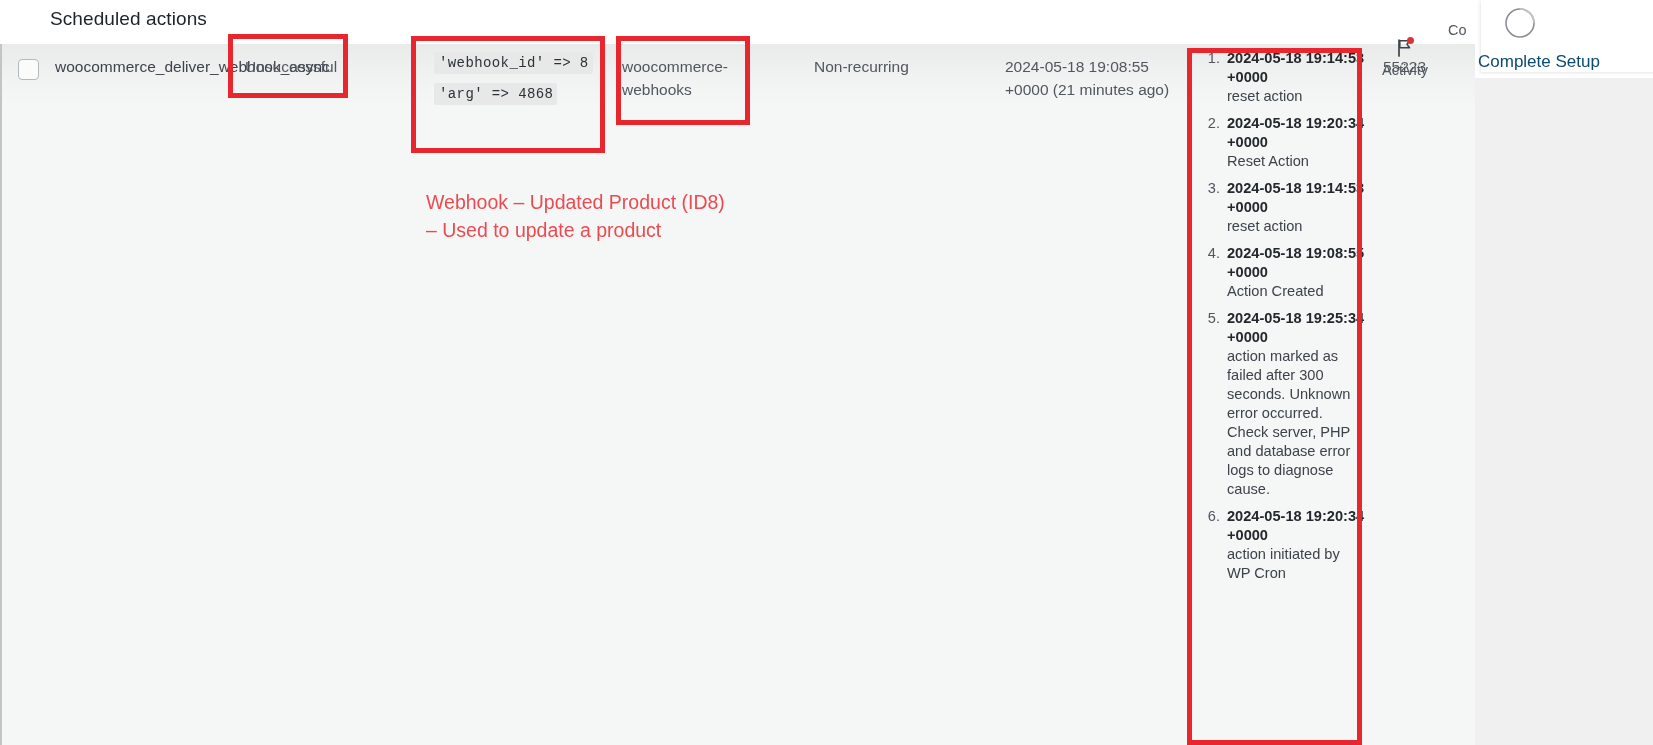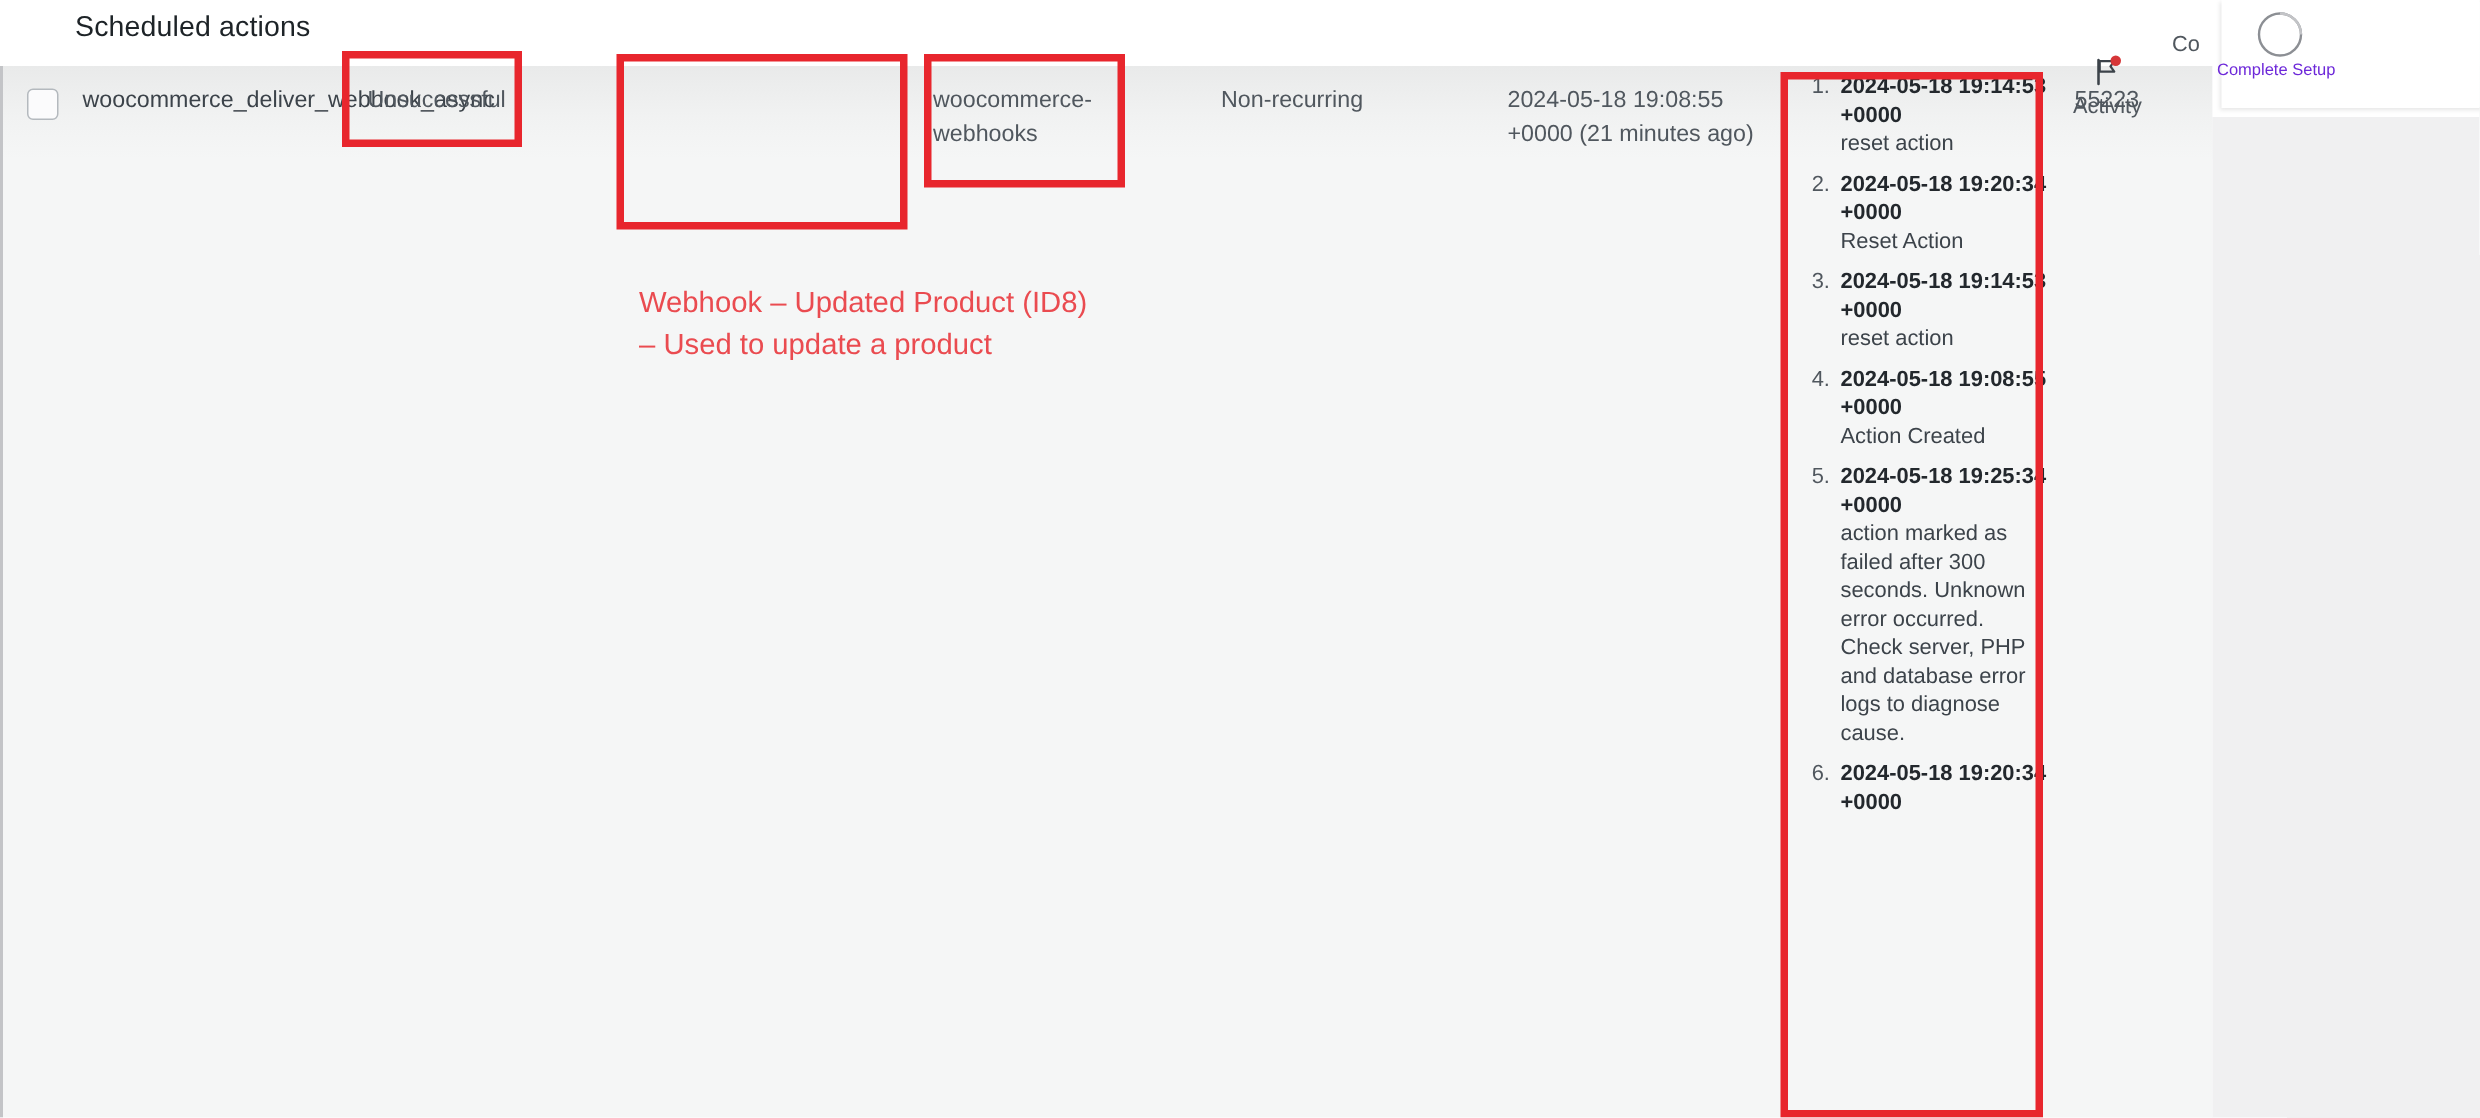--- a/index.html
+++ b/index.html
@@ -188,23 +188,23 @@
     position: absolute;
     left: 22px;
     top: 6px;
     width: 34px;
     height: 34px;
   }
   .setup-circle svg { display: block; }
   .setup-label {
     position: absolute;
     left: -3px;
-    top: 41px;
-    font-size: 11px;
-    color: #6d28d9;
+    top: 52px;
+    font-size: 17px;
+    color: #0c4a6e;
     white-space: nowrap;
   }
 
   
   .right-gutter {
     position: absolute;
     left: 1475px;
     top: 44px;
     width: 178px;
     height: 701px;
@@ -228,20 +228,28 @@
 
   <div class="table-row">
     <div class="row-cells">
 
       <div class="row-checkbox"></div>
 
       <div class="cell cell-hook">woocommerce_deliver_webhook_async</div>
 
       <div class="cell cell-status">Unsuccessful</div>
 
+      <div class="cell cell-args">
+        <div class="arg-line">
+          <span class="arg-code">'webhook_id' =&gt; 8</span>
+        </div>
+        <div class="arg-line">
+          <span class="arg-code">'arg' =&gt; 4868</span>
+        </div>
+      </div>
 
       <div class="cell cell-group">woocommerce-webhooks</div>
 
       <div class="cell cell-recur">Non-recurring</div>
 
       <div class="cell cell-date">2024-05-18 19:08:55 +0000 (21 minutes ago)</div>
 
       <div class="cell cell-log">
         <ol class="log-list">
           <li>
@@ -259,20 +267,21 @@
           <li>
             <span class="log-time">2024-05-18 19:08:55 +0000</span>
             <span class="log-msg">Action Created</span>
           </li>
           <li>
             <span class="log-time">2024-05-18 19:25:34 +0000</span>
             <span class="log-msg">action marked as failed after 300 seconds. Unknown error occurred. Check server, PHP and database error logs to diagnose cause.</span>
           </li>
           <li>
             <span class="log-time">2024-05-18 19:20:34 +0000</span>
+            <span class="log-msg">action initiated by WP Cron</span>
           </li>
         </ol>
       </div>
 
       <div class="cell cell-id">55223</div>
 
     </div>
   </div>
 
 </div>

